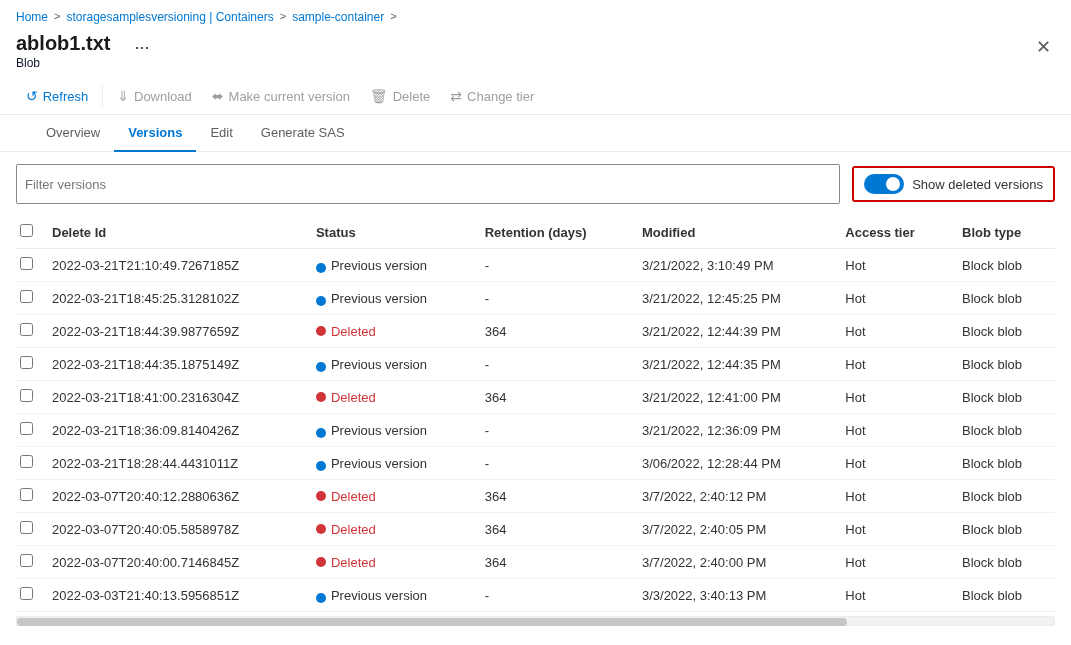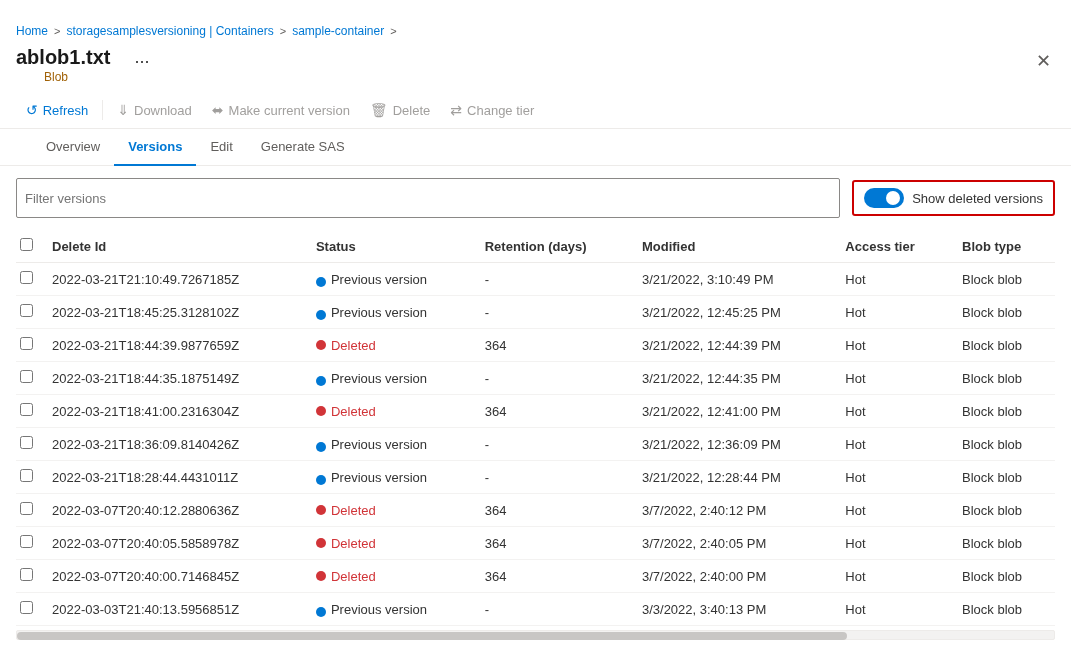--- a/index.html
+++ b/index.html
@@ -1,26 +1,26 @@
 <!DOCTYPE html>
 <html><head>
   <meta charset="utf-8">
   <style>
     * { box-sizing: border-box; margin: 0; padding: 0; }
     body { font-family: 'Segoe UI', Arial, sans-serif; font-size: 13px; color: #333; background: #fff; }
 
-    .breadcrumb { display: flex; align-items: center; gap: 6px; padding: 24px 16px 4px; font-size: 12px; color: #0078d4; }
+    .breadcrumb { display: flex; align-items: flex-start; gap: 6px; padding: 10px 16px 4px; font-size: 12px; color: #0078d4; }
     .breadcrumb span { color: #605e5c; }
     .breadcrumb a { color: #0078d4; text-decoration: none; cursor: pointer; }
     .breadcrumb-sep { color: #605e5c; font-size: 11px; }
 
     .page-header { padding: 4px 16px 8px; display: flex; align-items: flex-start; justify-content: space-between; }
     .page-title-block { }
     .page-title { font-size: 20px; font-weight: 600; color: #1a1a1a; display: flex; align-items: center; gap: 20px; }
-    .page-title-sub { font-size: 12px; color: #a16207; margin-top: 1px; margin-left: 28px; }
+    .page-title-sub { font-size: 12px; color: #0f172a; margin-top: 1px; }
     .ellipsis-btn { background: none; border: none; cursor: pointer; font-size: 18px; color: #333; padding: 0 4px; }
     .close-btn { background: none; border: none; cursor: pointer; font-size: 18px; color: #605e5c; padding: 4px; }
 
     .toolbar { display: flex; align-items: center; gap: 0; padding: 6px 16px; border-bottom: 1px solid #edebe9; }
     .toolbar-btn { display: flex; align-items: center; gap: 5px; background: none; border: none; cursor: pointer; color: #0078d4; font-size: 13px; padding: 4px 10px; border-radius: 2px; }
     .toolbar-btn.disabled { color: #a19f9d; cursor: default; }
     .toolbar-sep { width: 1px; height: 20px; background: #edebe9; margin: 0 4px; }
     .toolbar-icon { font-size: 14px; }
 
     .tabs { display: flex; align-items: center; gap: 0; padding: 0 32px; border-bottom: 1px solid #edebe9; }
@@ -198,21 +198,21 @@
           <td>Hot</td>
           <td>Block blob</td>
         </tr>
         <tr>
           <td class="td-checkbox"><input type="checkbox" style=""></td>
           <td>2022-03-21T18:28:44.4431011Z</td>
           <td>
             <span class="status-prev"><span class="status-dot blue"></span>Previous version</span>
           </td>
           <td>-</td>
-          <td>3/21/2022, 12:28:44 PM</td>
+          <td>3/06/2022, 12:28:44 PM</td>
           <td>Hot</td>
           <td>Block blob</td>
         </tr>
         <tr>
           <td class="td-checkbox"><input type="checkbox" style=""></td>
           <td>2022-03-07T20:40:12.2880636Z</td>
           <td>
             <span class="status-deleted"><span class="status-dot red"></span>Deleted</span>
           </td>
           <td>364</td>

